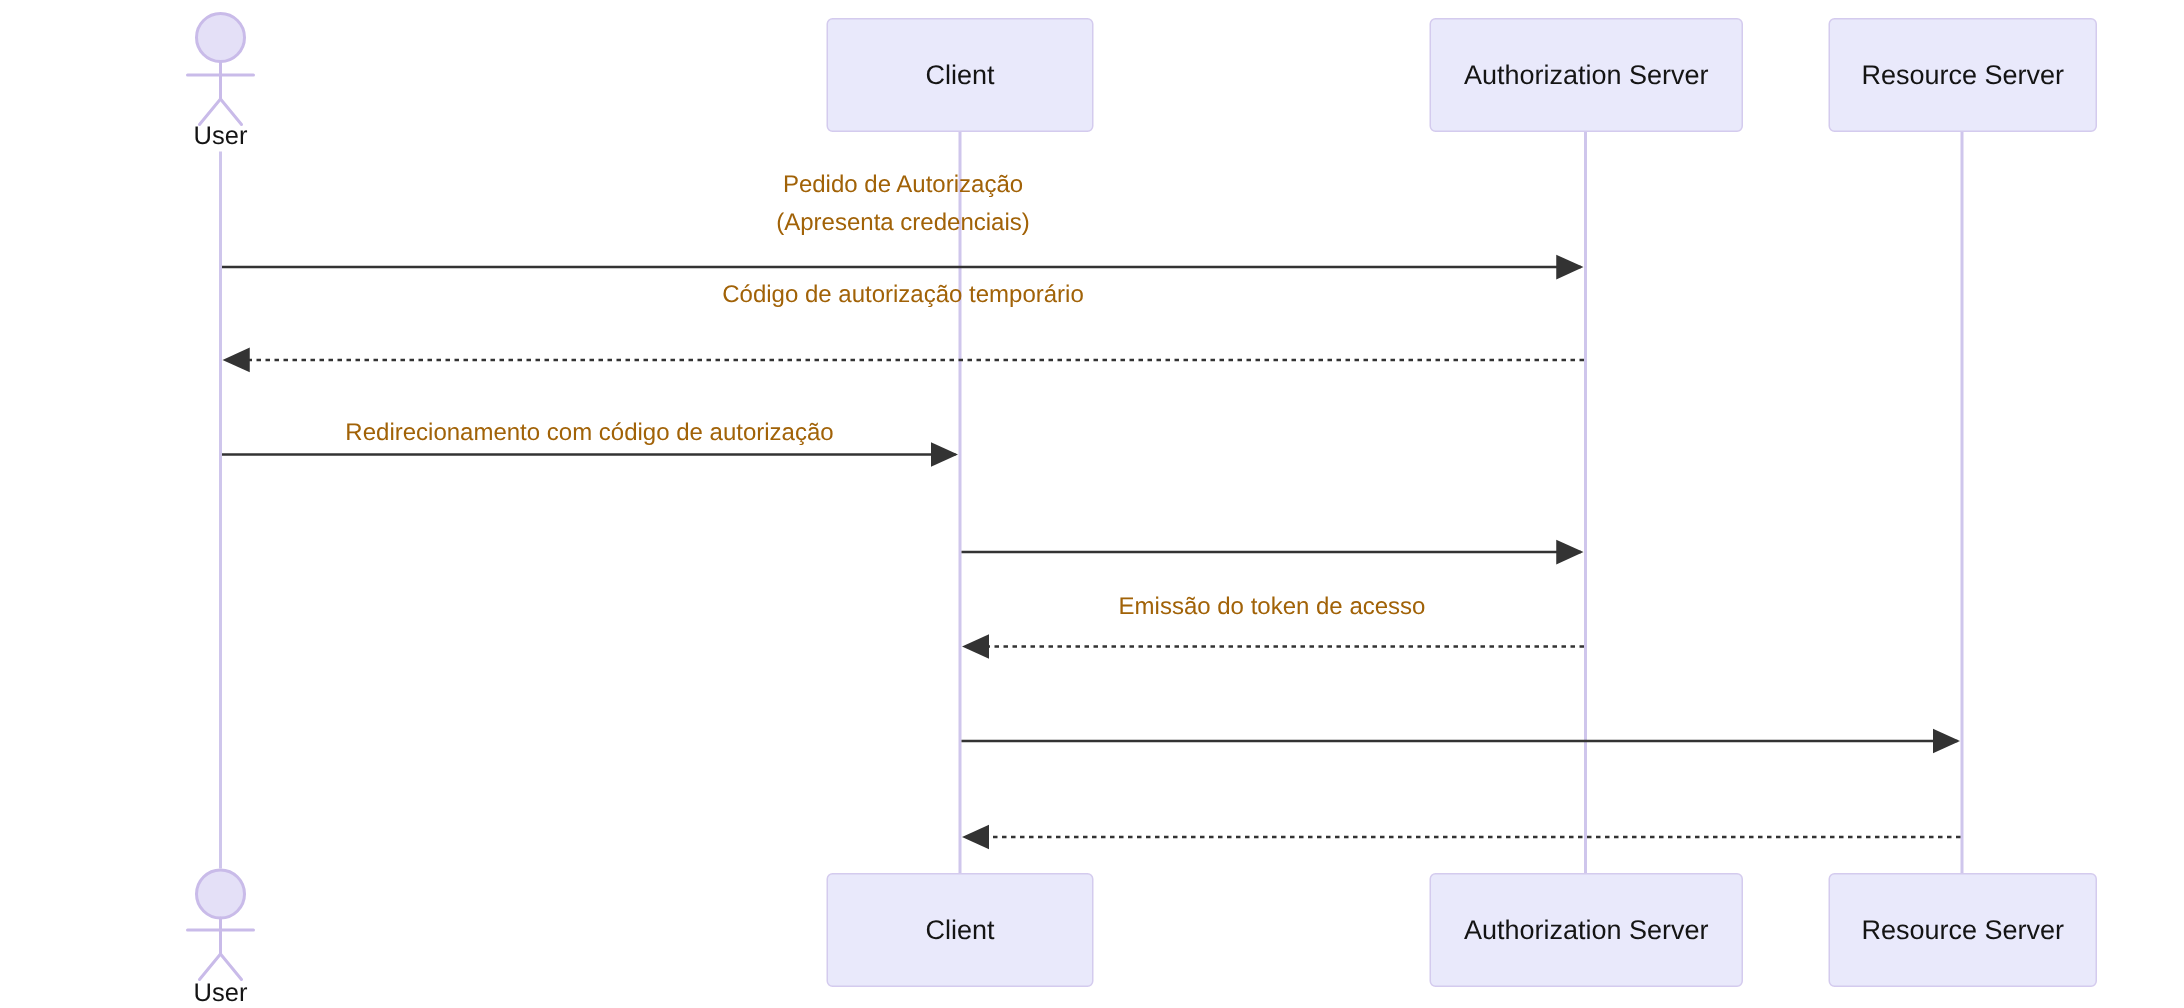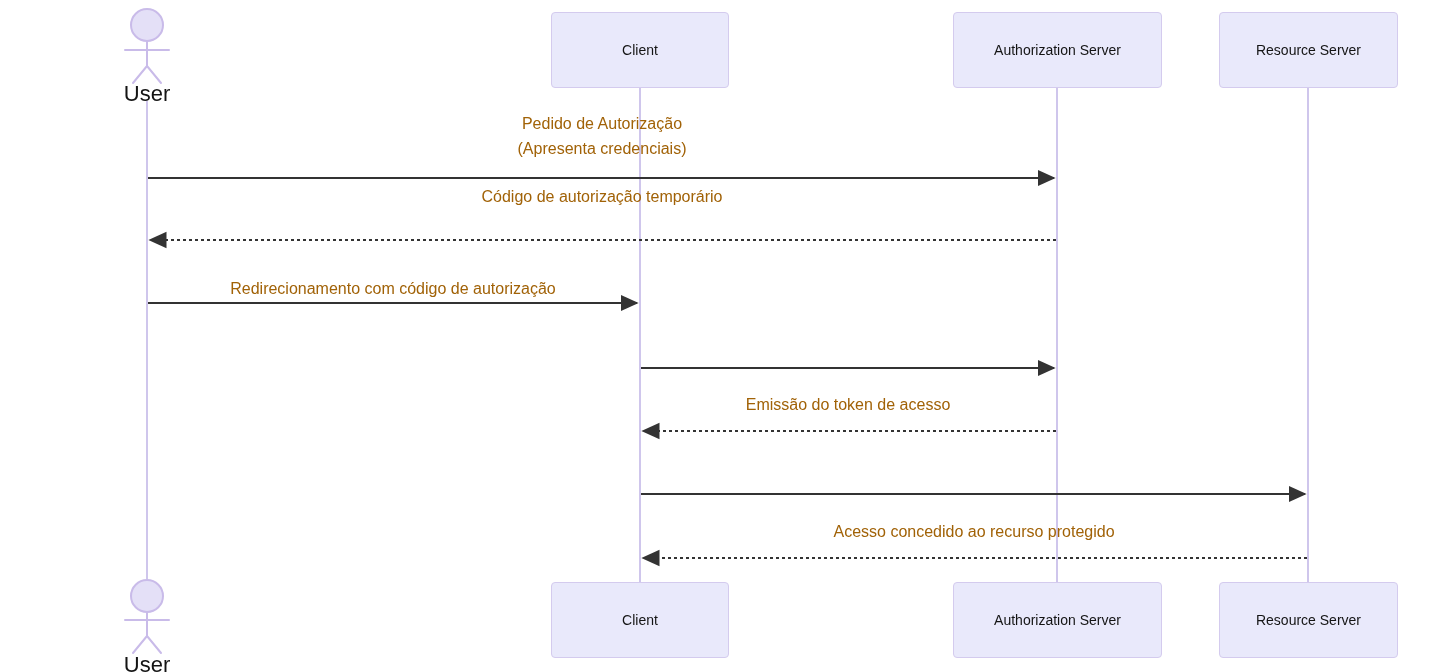--- a/index.html
+++ b/index.html
@@ -21,28 +21,28 @@
     top: 0;
   }
   .participant-box {
     position: absolute;
     background: #e9e9fb;
     border: 1px solid #d4cbee;
     border-radius: 4px;
     display: flex;
     align-items: center;
     justify-content: center;
-    font-size: 14px;
+    font-size: 18px;
     color: #141414;
     box-sizing: border-box;
   }
   .actor-label {
     position: absolute;
     transform: translateX(-50%);
-    font-size: 22px;
+    font-size: 17px;
     color: #141414;
     white-space: nowrap;
   }
   .msg {
     position: absolute;
     transform: translateX(-50%);
     font-size: 16px;
     line-height: 25px;
     color: #a16207;
     text-align: center;
@@ -112,15 +112,14 @@
   </div>
 
   <div class="actor-label" style="left:147px; top:81px;">User</div>
   <div class="actor-label" style="left:147px; top:652px;">User</div>
 
   <div class="msg" style="left:602px; top:111px;">Pedido de Autorização
 (Apresenta credenciais)</div>
   <div class="msg" style="left:602px; top:184px;">Código de autorização temporário</div>
   <div class="msg" style="left:393px; top:276px;">Redirecionamento com código de autorização</div>
   <div class="msg" style="left:848px; top:392px;">Emissão do token de acesso</div>
-  <div class="msg" style="left:974px; top:519px;">Acesso concedido ao recurso protegido</div>
 
 </div>
 
 </body></html>

